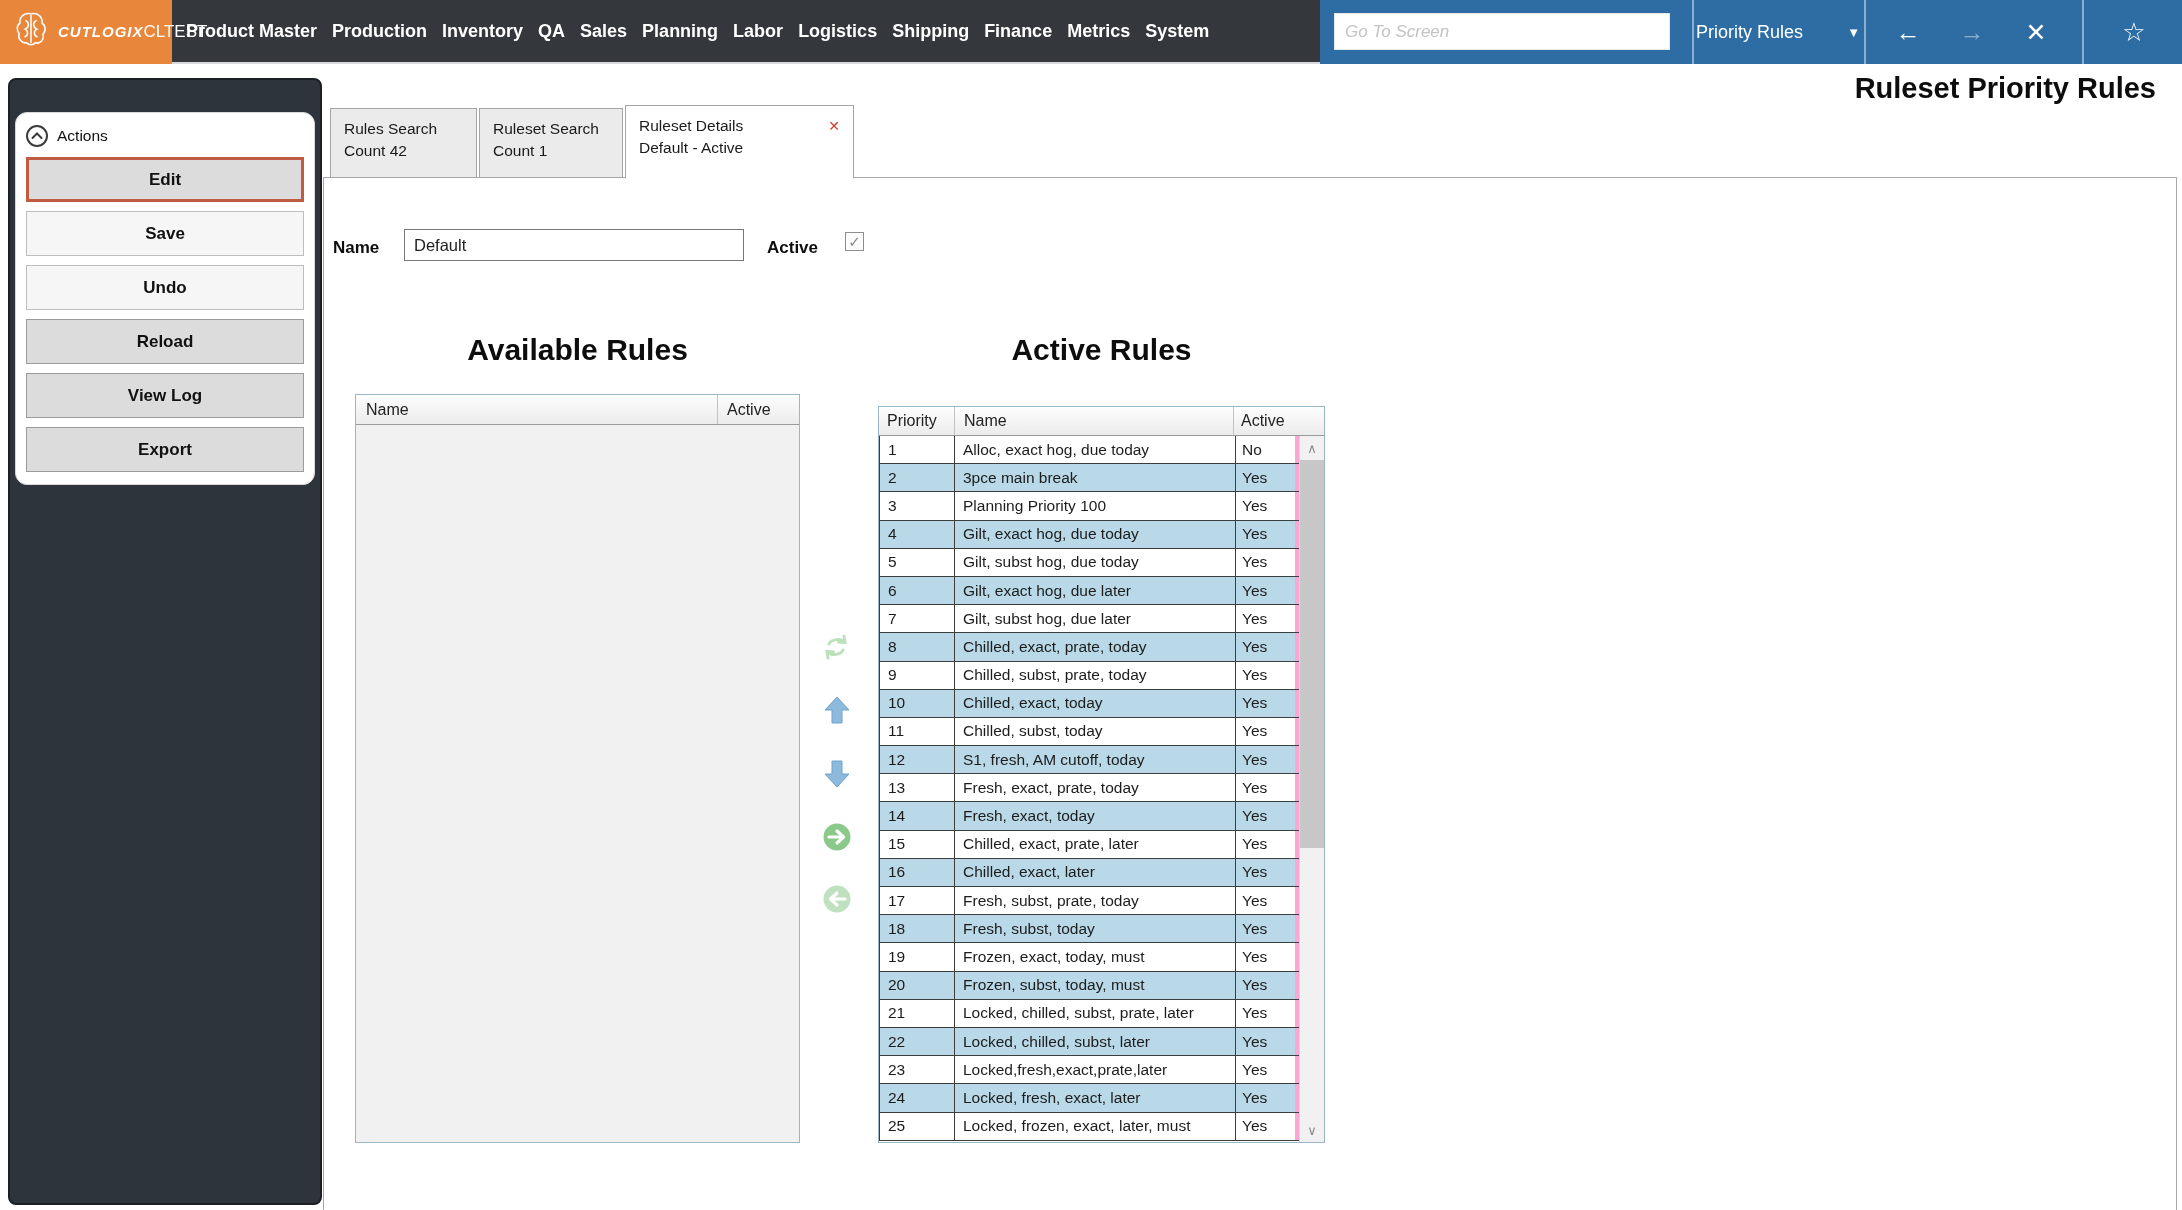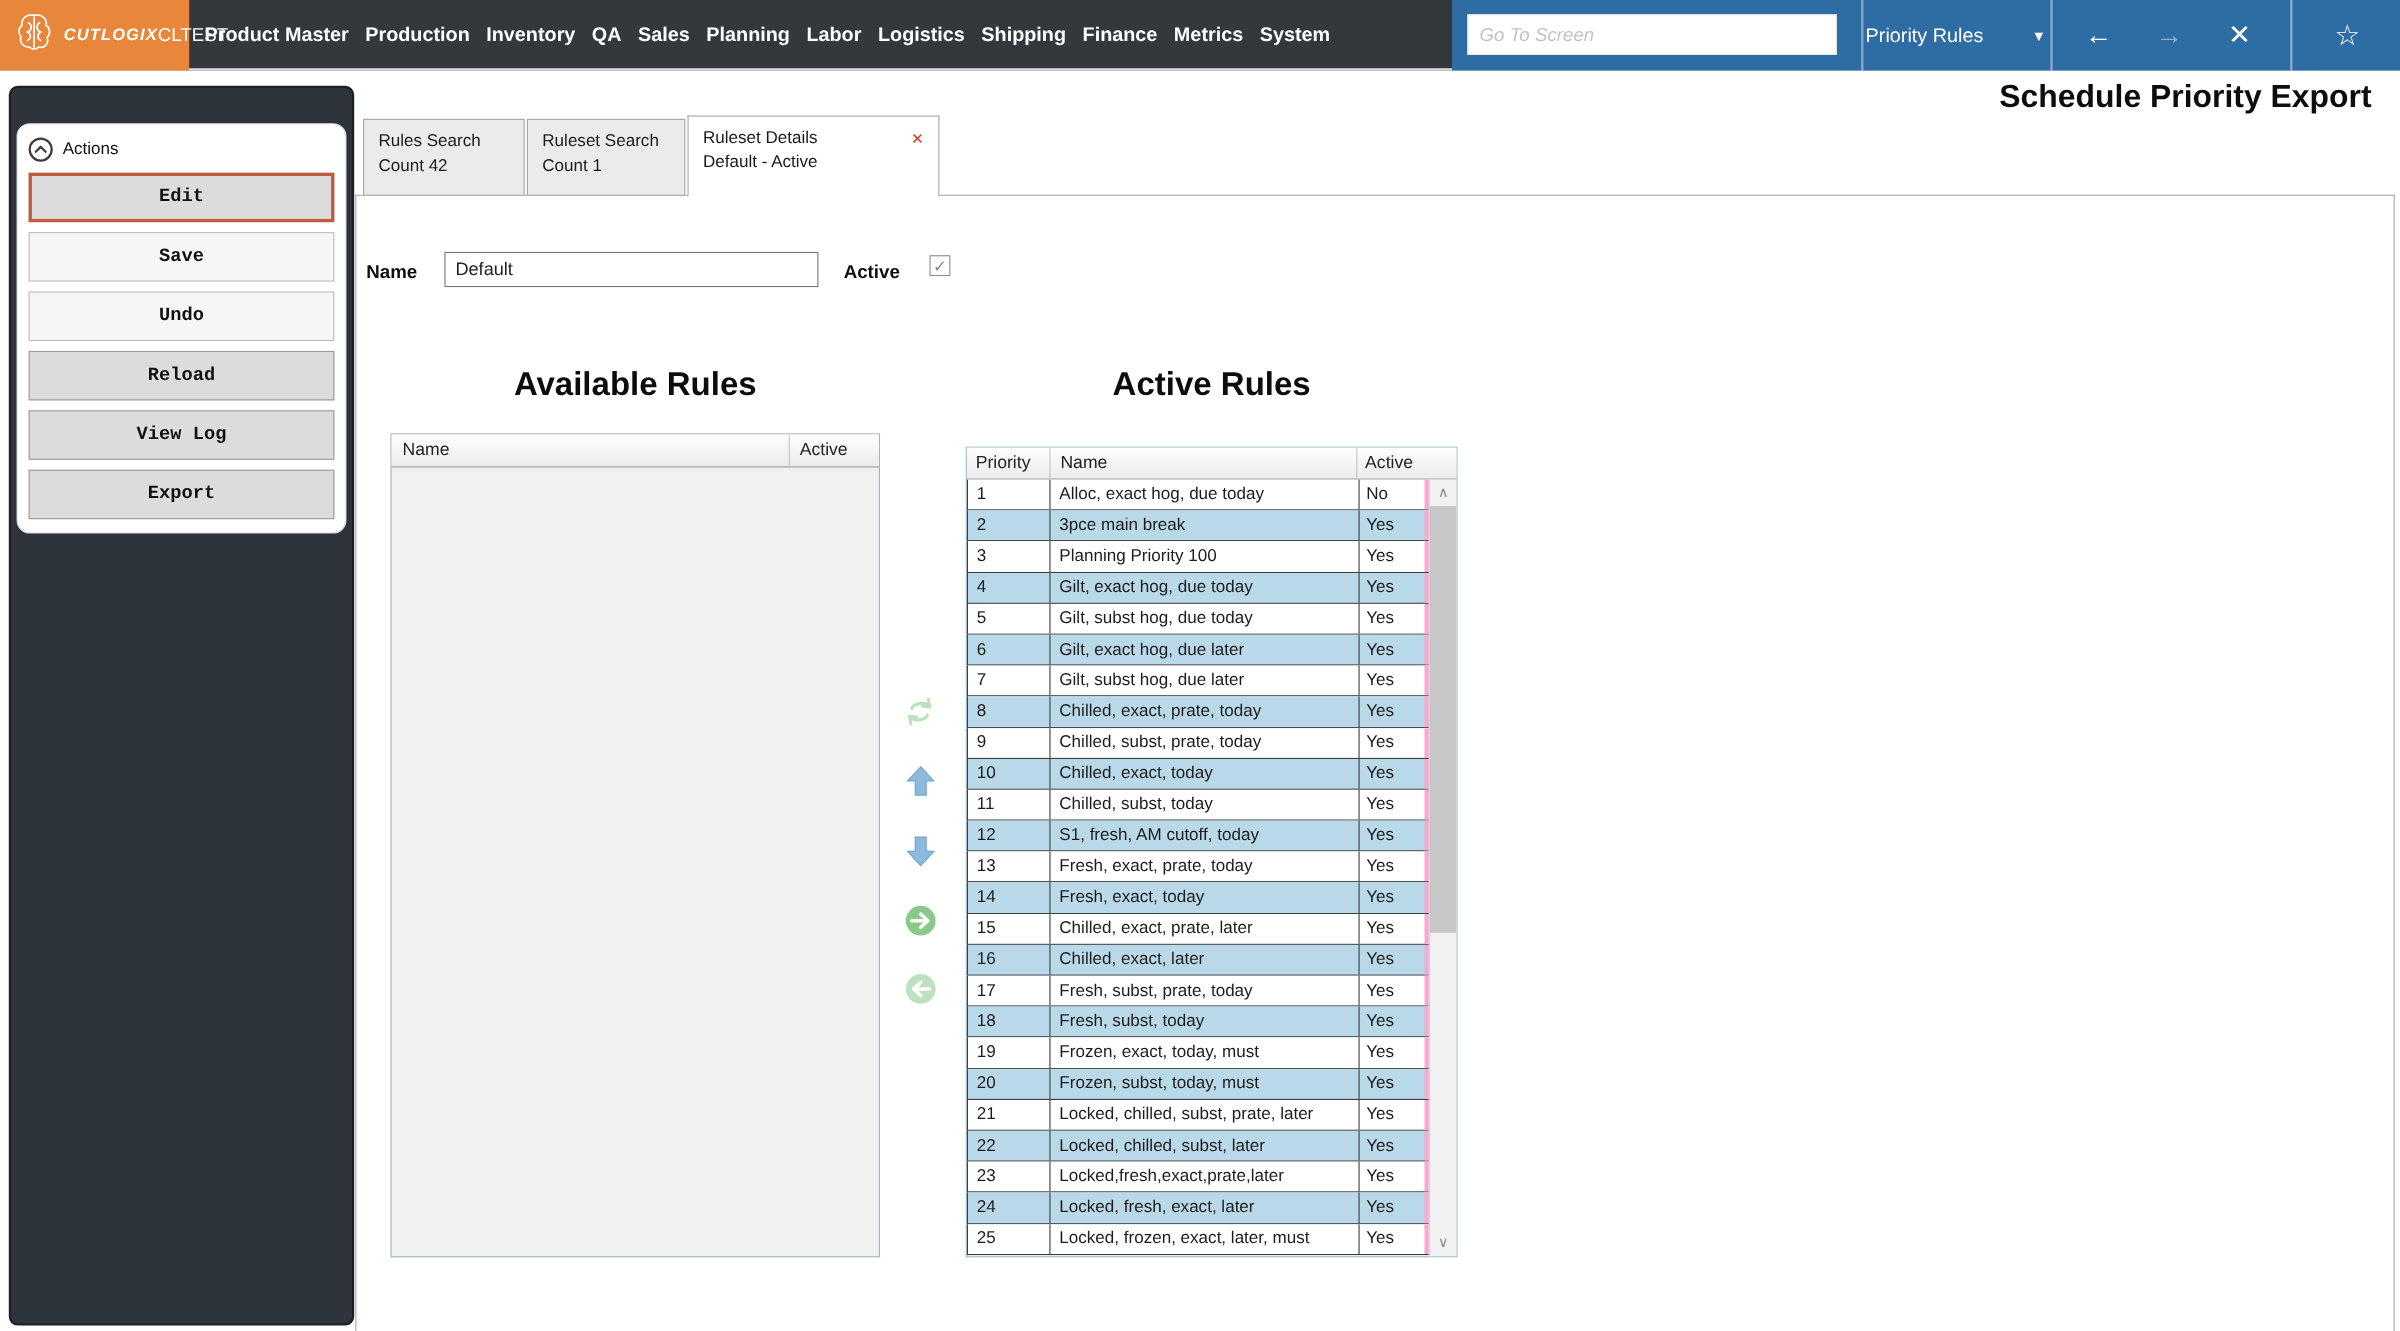--- a/index.html
+++ b/index.html
@@ -45,21 +45,21 @@
   .tab-line1{display:flex;align-items:center;justify-content:space-between;}
   .tab-close{color:var(--tab-close);font-size:14px;font-weight:bold;margin-left:14px;cursor:pointer;}
 
   
   .sidebar{position:absolute;left:8px;top:78px;width:314px;height:1127px;background:var(--sidebar-bg);border:2px solid #1c2025;border-radius:8px;z-index:6;}
   .actions-box{position:absolute;left:5px;top:32px;width:300px;height:373px;background:#fff;border:1px solid #d8d8d8;border-radius:12px;padding:8px 10px 0 10px;}
   .actions-header{display:flex;align-items:center;gap:9px;height:30px;}
   .collapse-circle{width:22px;height:22px;border:2px solid #3c3c3c;border-radius:50%;display:flex;align-items:center;justify-content:center;cursor:pointer;flex:none;}
   .collapse-circle svg{display:block;}
   .actions-title{font-size:15.5px;color:#111;}
-  .action-btn{height:45px;margin-top:9px;background:#dcdcdc;border:1px solid #9b9b9b;display:flex;align-items:center;justify-content:center;font-size:17px;font-weight:bold;color:#111;cursor:pointer;font-family:Liberation Mono, monospace;}
+  .action-btn{height:45px;margin-top:9px;background:#dcdcdc;border:1px solid #9b9b9b;display:flex;align-items:center;justify-content:center;font-size:17px;font-weight:bold;color:#111;cursor:pointer;}
   .action-btn.highlighted{border:3px solid var(--edit-highlight);margin-top:6px;}
   .action-btn.light{background:#f6f6f6;border-color:#bdbdbd;}
 
   
   .form-label{position:absolute;font-size:17px;font-weight:bold;color:#0d0d0d;}
   .name-label{left:333px;top:238px;}
   .name-input{position:absolute;left:404px;top:229px;width:340px;height:32px;border:1px solid #777;background:#fff;font-size:16.5px;padding:0 9px;color:#222;font-family:inherit;}
   .active-label{left:767px;top:238px;}
   .checkbox{position:absolute;left:845px;top:232px;width:19px;height:19px;border:1px solid #8e8e8e;background:#fcfcfc;display:flex;align-items:center;justify-content:center;font-size:15px;font-weight:bold;color:#8a8a8a;cursor:pointer;}
 
@@ -146,21 +146,21 @@
     </div>
     <div class="vdivider" style="left:544px"></div>
     <div class="tb-btn" style="left:558px">←</div>
     <div class="tb-btn dim" style="left:622px">→</div>
     <div class="tb-btn" style="left:686px">✕</div>
     <div class="vdivider" style="left:762px"></div>
     <div class="star-btn">☆</div>
   </div>
 </div>
 
-<div class="page-title">Schedule Priority Export</div>
+<div class="page-title">Ruleset Priority Rules</div>
 
 <div class="content-frame"></div>
 
 <div class="tab-strip" id="tab-strip">
     <div class="tab">
       <div class="tab-line1">
         <span>Rules Search</span>
       </div>
       <div>Count 42</div>
     </div>

